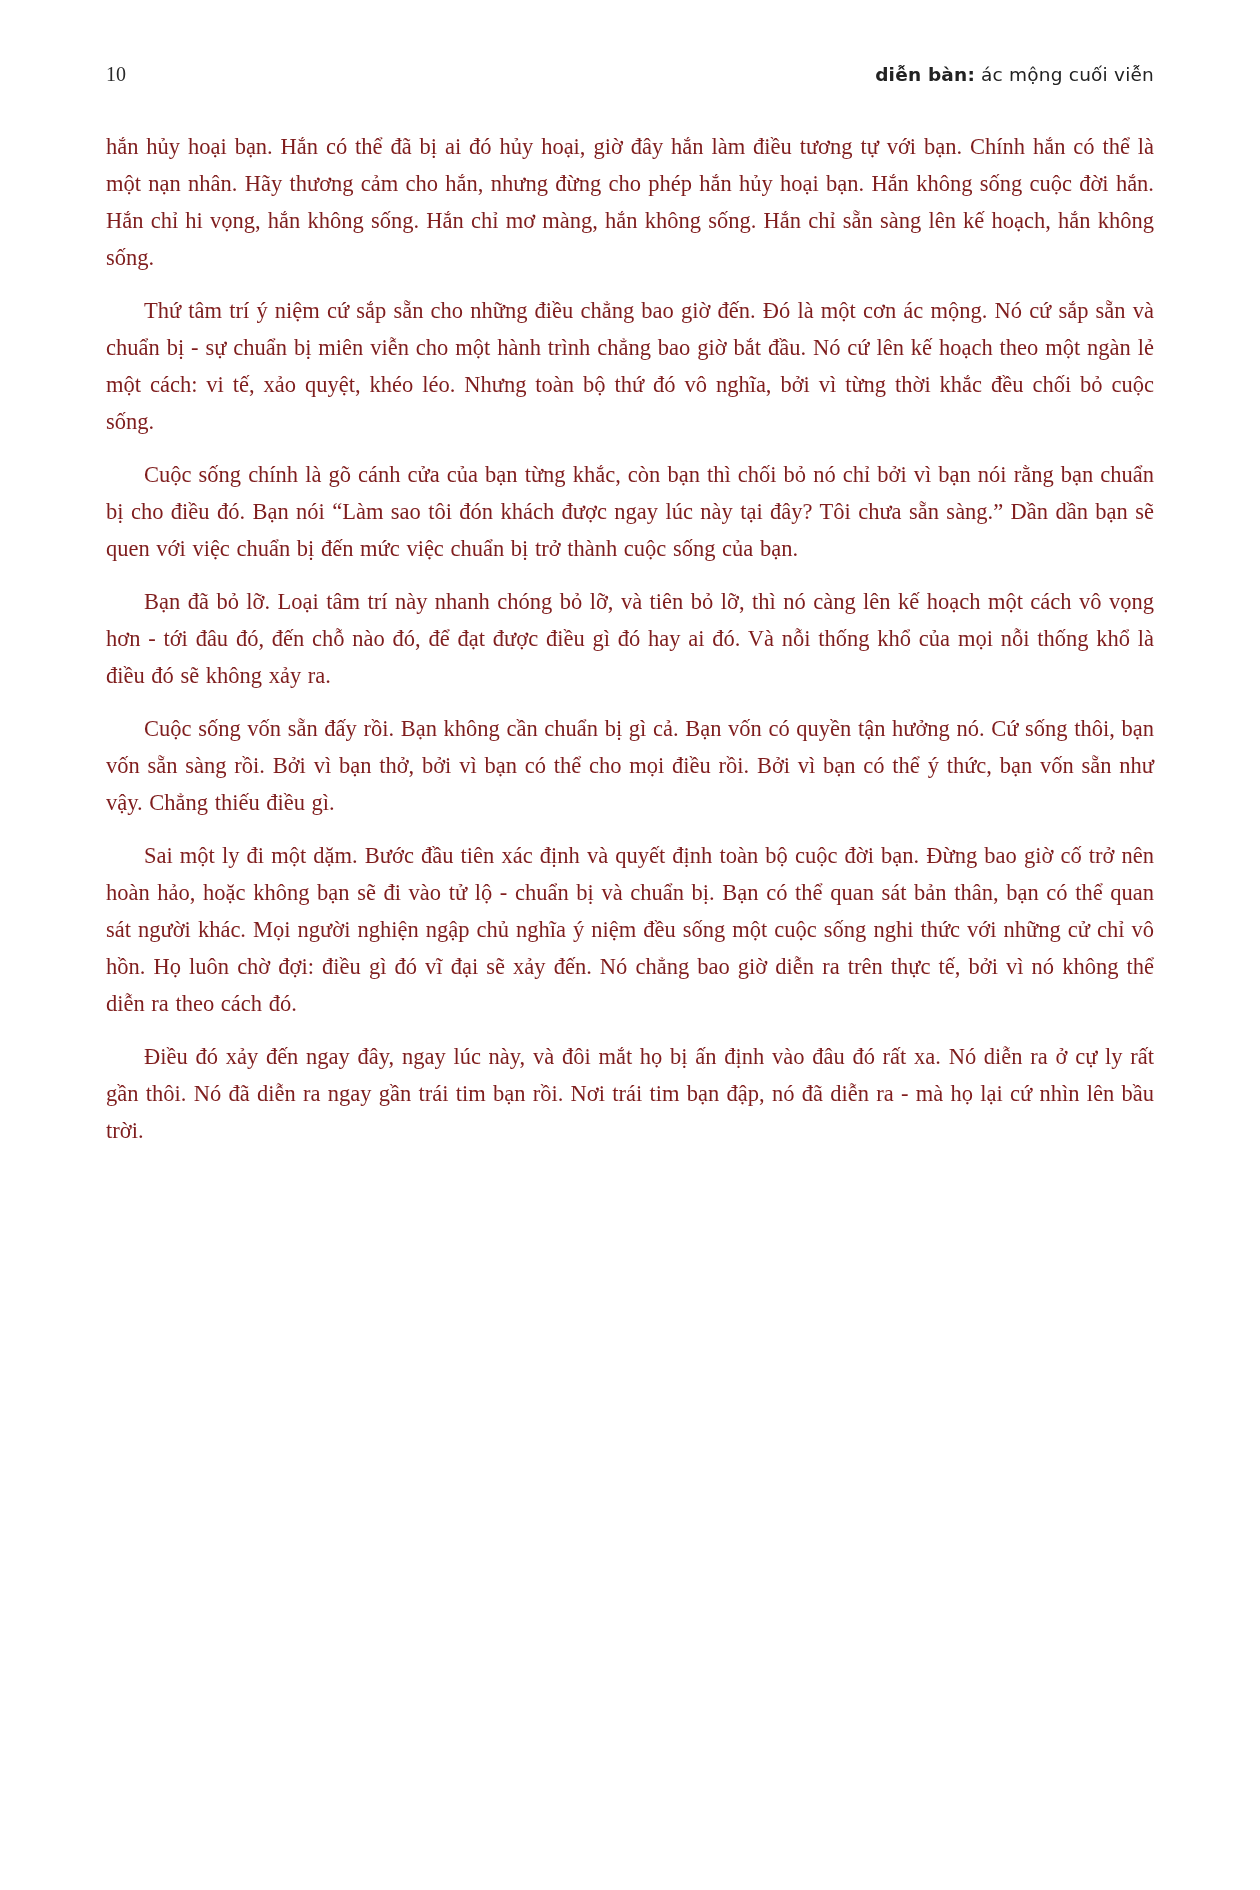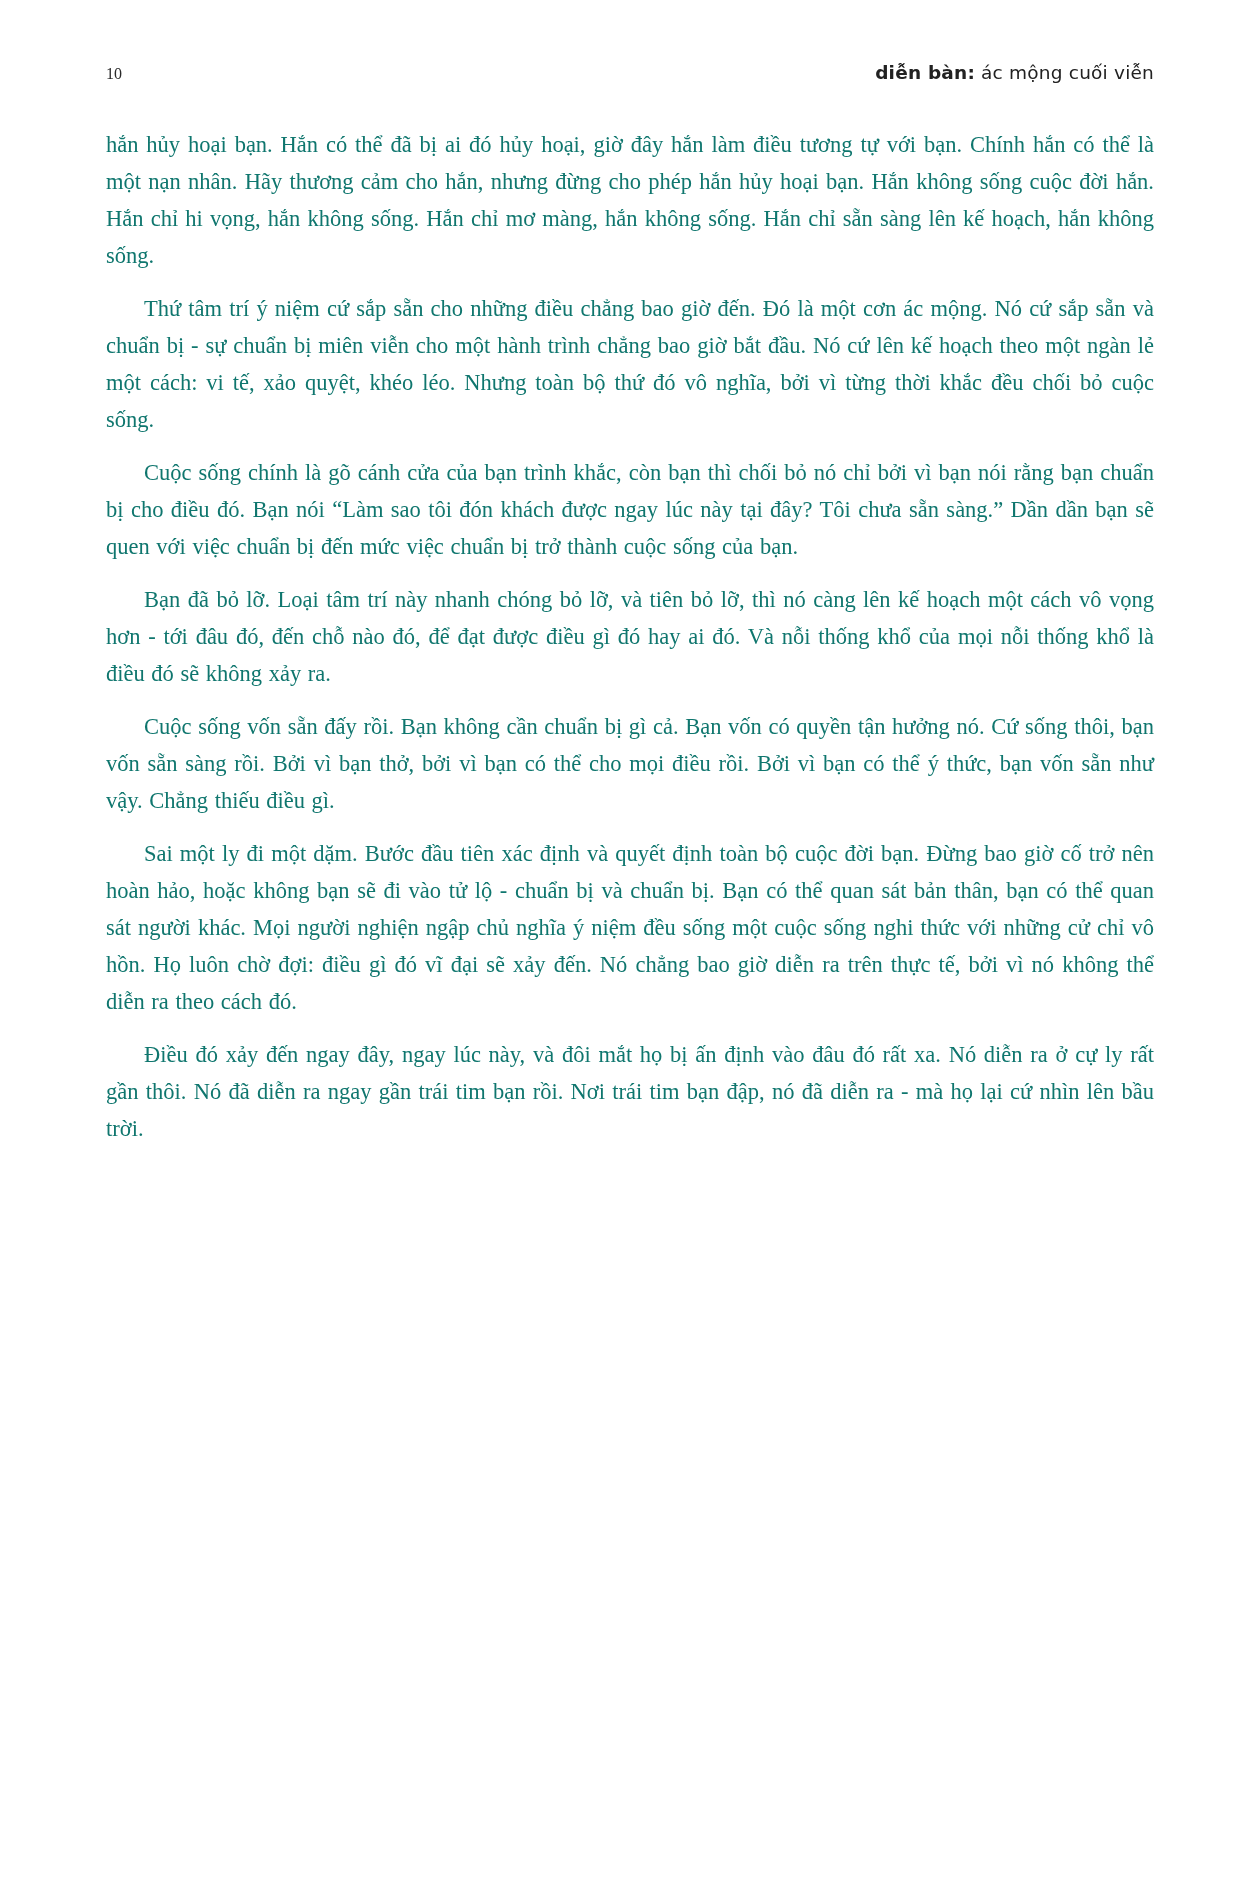--- a/index.html
+++ b/index.html
@@ -22,21 +22,21 @@
   .running-header {
     display: flex;
     justify-content: space-between;
     align-items: baseline;
     font-size: 20px;
     line-height: 1.2;
   }
 
   .page-number {
     font-family: "Liberation Serif", "DejaVu Serif", serif;
-    font-size: 16px;
+    font-size: 20px;
     color: #2a2a2a;
   }
 
   .running-title {
     font-family: "DejaVu Sans", "Liberation Sans", sans-serif;
     font-size: 18.5px;
     color: #222222;
     letter-spacing: 0.2px;
   }
 
@@ -49,21 +49,21 @@
   }
 
   .body-text {
     margin-top: 42px;
   }
 
   .para {
     font-size: 22.5px;
     line-height: 37px;
     text-align: justify;
-    color: #0f766e;
+    color: #7f1d1d;
     margin-bottom: 16px;
     word-spacing: 1px;
   }
 
   .para.indent {
     text-indent: 38px;
   }
 </style>
 </head>
 <body>
@@ -73,20 +73,20 @@
   <div class="running-header">
     <span class="page-number">10</span>
     <span class="running-title">
       <span class="title-bold">diễn bàn:</span><span class="title-rest"> ác mộng cuối viễn</span>
     </span>
   </div>
 
   <div class="body-text">
     <p class="para">hắn hủy hoại bạn. Hắn có thể đã bị ai đó hủy hoại, giờ đây hắn làm điều tương tự với bạn. Chính hắn có thể là một nạn nhân. Hãy thương cảm cho hắn, nhưng đừng cho phép hắn hủy hoại bạn. Hắn không sống cuộc đời hắn. Hắn chỉ hi vọng, hắn không sống. Hắn chỉ mơ màng, hắn không sống. Hắn chỉ sẵn sàng lên kế hoạch, hắn không sống.</p>
     <p class="para indent">Thứ tâm trí ý niệm cứ sắp sẵn cho những điều chẳng bao giờ đến. Đó là một cơn ác mộng. Nó cứ sắp sẵn và chuẩn bị - sự chuẩn bị miên viễn cho một hành trình chẳng bao giờ bắt đầu. Nó cứ lên kế hoạch theo một ngàn lẻ một cách: vi tế, xảo quyệt, khéo léo. Nhưng toàn bộ thứ đó vô nghĩa, bởi vì từng thời khắc đều chối bỏ cuộc sống.</p>
-    <p class="para indent">Cuộc sống chính là gõ cánh cửa của bạn trình khắc, còn bạn thì chối bỏ nó chỉ bởi vì bạn nói rằng bạn chuẩn bị cho điều đó. Bạn nói “Làm sao tôi đón khách được ngay lúc này tại đây? Tôi chưa sẵn sàng.” Dần dần bạn sẽ quen với việc chuẩn bị đến mức việc chuẩn bị trở thành cuộc sống của bạn.</p>
+    <p class="para indent">Cuộc sống chính là gõ cánh cửa của bạn từng khắc, còn bạn thì chối bỏ nó chỉ bởi vì bạn nói rằng bạn chuẩn bị cho điều đó. Bạn nói “Làm sao tôi đón khách được ngay lúc này tại đây? Tôi chưa sẵn sàng.” Dần dần bạn sẽ quen với việc chuẩn bị đến mức việc chuẩn bị trở thành cuộc sống của bạn.</p>
     <p class="para indent">Bạn đã bỏ lỡ. Loại tâm trí này nhanh chóng bỏ lỡ, và tiên bỏ lỡ, thì nó càng lên kế hoạch một cách vô vọng hơn - tới đâu đó, đến chỗ nào đó, để đạt được điều gì đó hay ai đó. Và nỗi thống khổ của mọi nỗi thống khổ là điều đó sẽ không xảy ra.</p>
     <p class="para indent">Cuộc sống vốn sẵn đấy rồi. Bạn không cần chuẩn bị gì cả. Bạn vốn có quyền tận hưởng nó. Cứ sống thôi, bạn vốn sẵn sàng rồi. Bởi vì bạn thở, bởi vì bạn có thể cho mọi điều rồi. Bởi vì bạn có thể ý thức, bạn vốn sẵn như vậy. Chẳng thiếu điều gì.</p>
     <p class="para indent">Sai một ly đi một dặm. Bước đầu tiên xác định và quyết định toàn bộ cuộc đời bạn. Đừng bao giờ cố trở nên hoàn hảo, hoặc không bạn sẽ đi vào tử lộ - chuẩn bị và chuẩn bị. Bạn có thể quan sát bản thân, bạn có thể quan sát người khác. Mọi người nghiện ngập chủ nghĩa ý niệm đều sống một cuộc sống nghi thức với những cử chỉ vô hồn. Họ luôn chờ đợi: điều gì đó vĩ đại sẽ xảy đến. Nó chẳng bao giờ diễn ra trên thực tế, bởi vì nó không thể diễn ra theo cách đó.</p>
     <p class="para indent">Điều đó xảy đến ngay đây, ngay lúc này, và đôi mắt họ bị ấn định vào đâu đó rất xa. Nó diễn ra ở cự ly rất gần thôi. Nó đã diễn ra ngay gần trái tim bạn rồi. Nơi trái tim bạn đập, nó đã diễn ra - mà họ lại cứ nhìn lên bầu trời.</p>
   </div>
 
 </div>
 
 </body></html>

